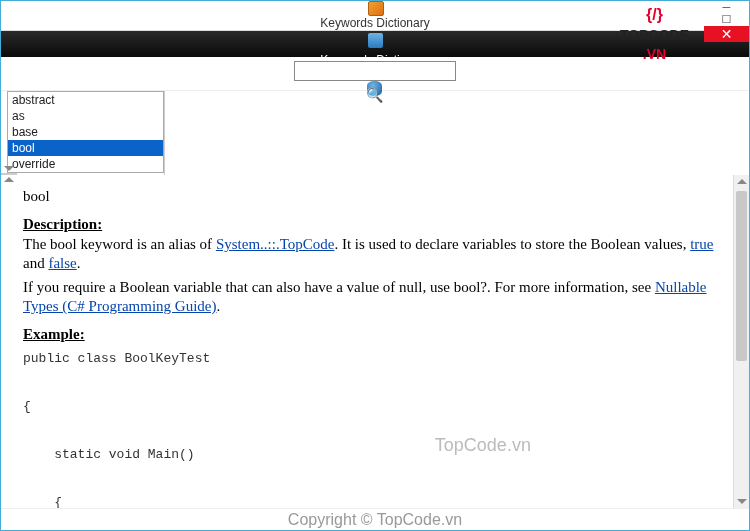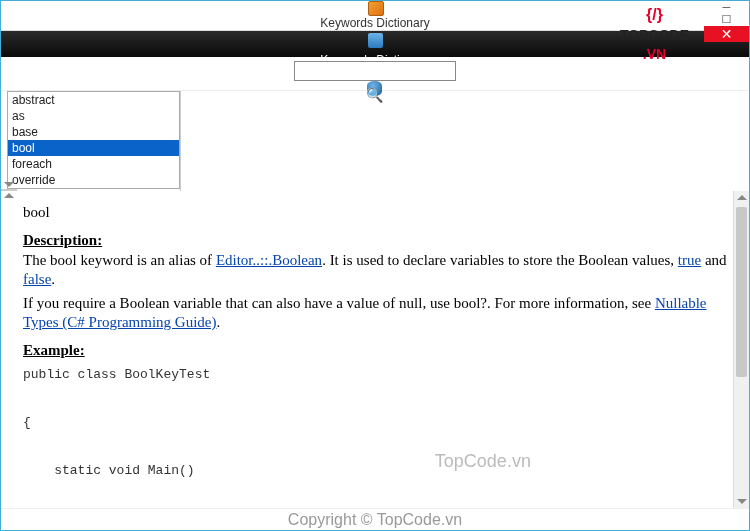--- a/index.html
+++ b/index.html
@@ -69,21 +69,21 @@
   .search-btn {
     width:20px;height:20px;
     display:flex;align-items:center;justify-content:center;
     color:#666;font-size:14px;
   }
   .content {
     display:flex;
     height: calc(100% - 30px - 26px - 34px - 22px);
   }
   .sidebar {
-    width: 180px;
+    width: 164px;
     border-right:1px solid #ccc;
     position: relative;
     display:flex;
   }
   .listbox {
     flex:1;
     border:1px solid #aaa;
     margin: 0 0 0 6px;
     overflow:hidden;
     font-size:12px;
@@ -186,31 +186,30 @@
   </div>
 </div>
 
 <div class="content">
   <div class="sidebar">
     <div class="listbox" id="kw-list">
         <div class="list-item">abstract</div>
         <div class="list-item">as</div>
         <div class="list-item">base</div>
         <div class="list-item selected">bool</div>
-        <div class="list-item">foreach</div>
         <div class="list-item">override</div>
       </div>
     <div class="side-scroll"></div>
   </div>
   <div class="detail">
     <div class="para">bool</div>
 
     <div class="heading">Description:</div>
     <div class="para">
-      <span>The bool keyword is an alias of </span><a class="lnk">Editor..::.Boolean</a><span>. It is used to declare variables to store the Boolean values, </span><a class="lnk">true</a><span> and </span><a class="lnk">false</a><span>.</span>
+      <span>The bool keyword is an alias of </span><a class="lnk">System..::.TopCode</a><span>. It is used to declare variables to store the Boolean values, </span><a class="lnk">true</a><span> and </span><a class="lnk">false</a><span>.</span>
     </div>
 
     <div class="para">
       <span>If you require a Boolean variable that can also have a value of null, use bool?. For more information, see </span><a class="lnk">Nullable Types (C# Programming Guide)</a><span>.</span>
     </div>
 
     <div class="heading">Example:</div>
     <div class="code">public class BoolKeyTest
 
 {

